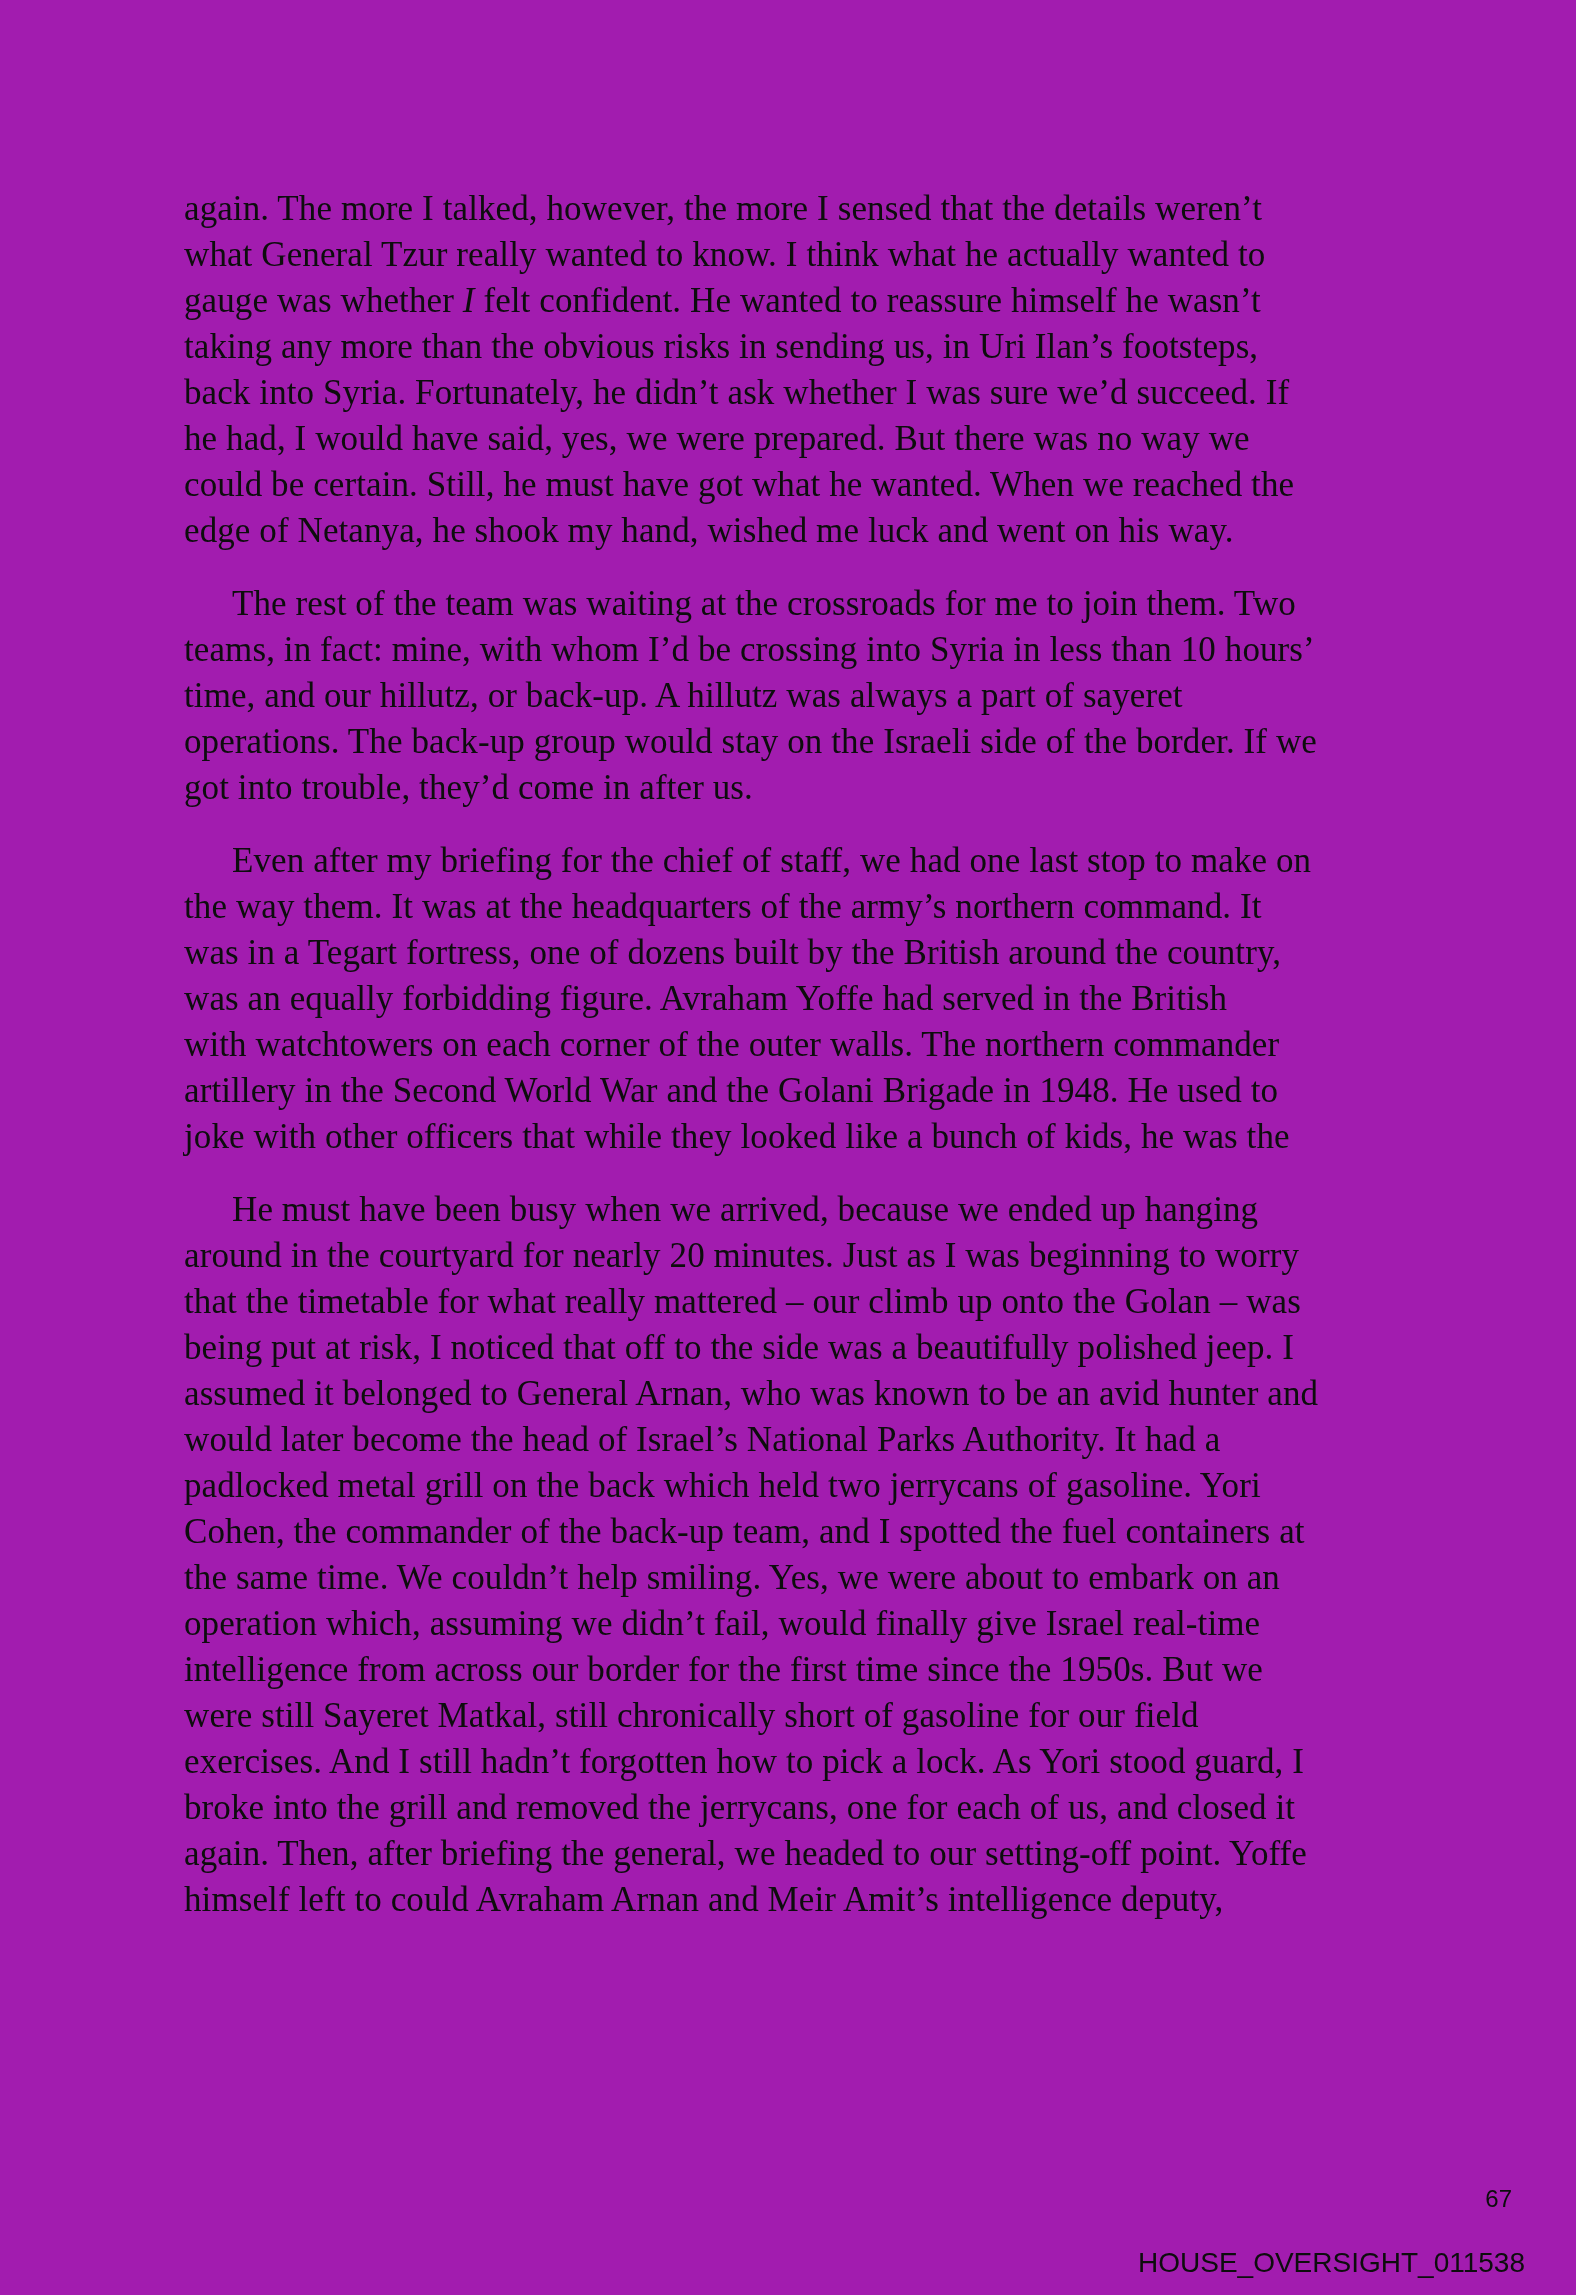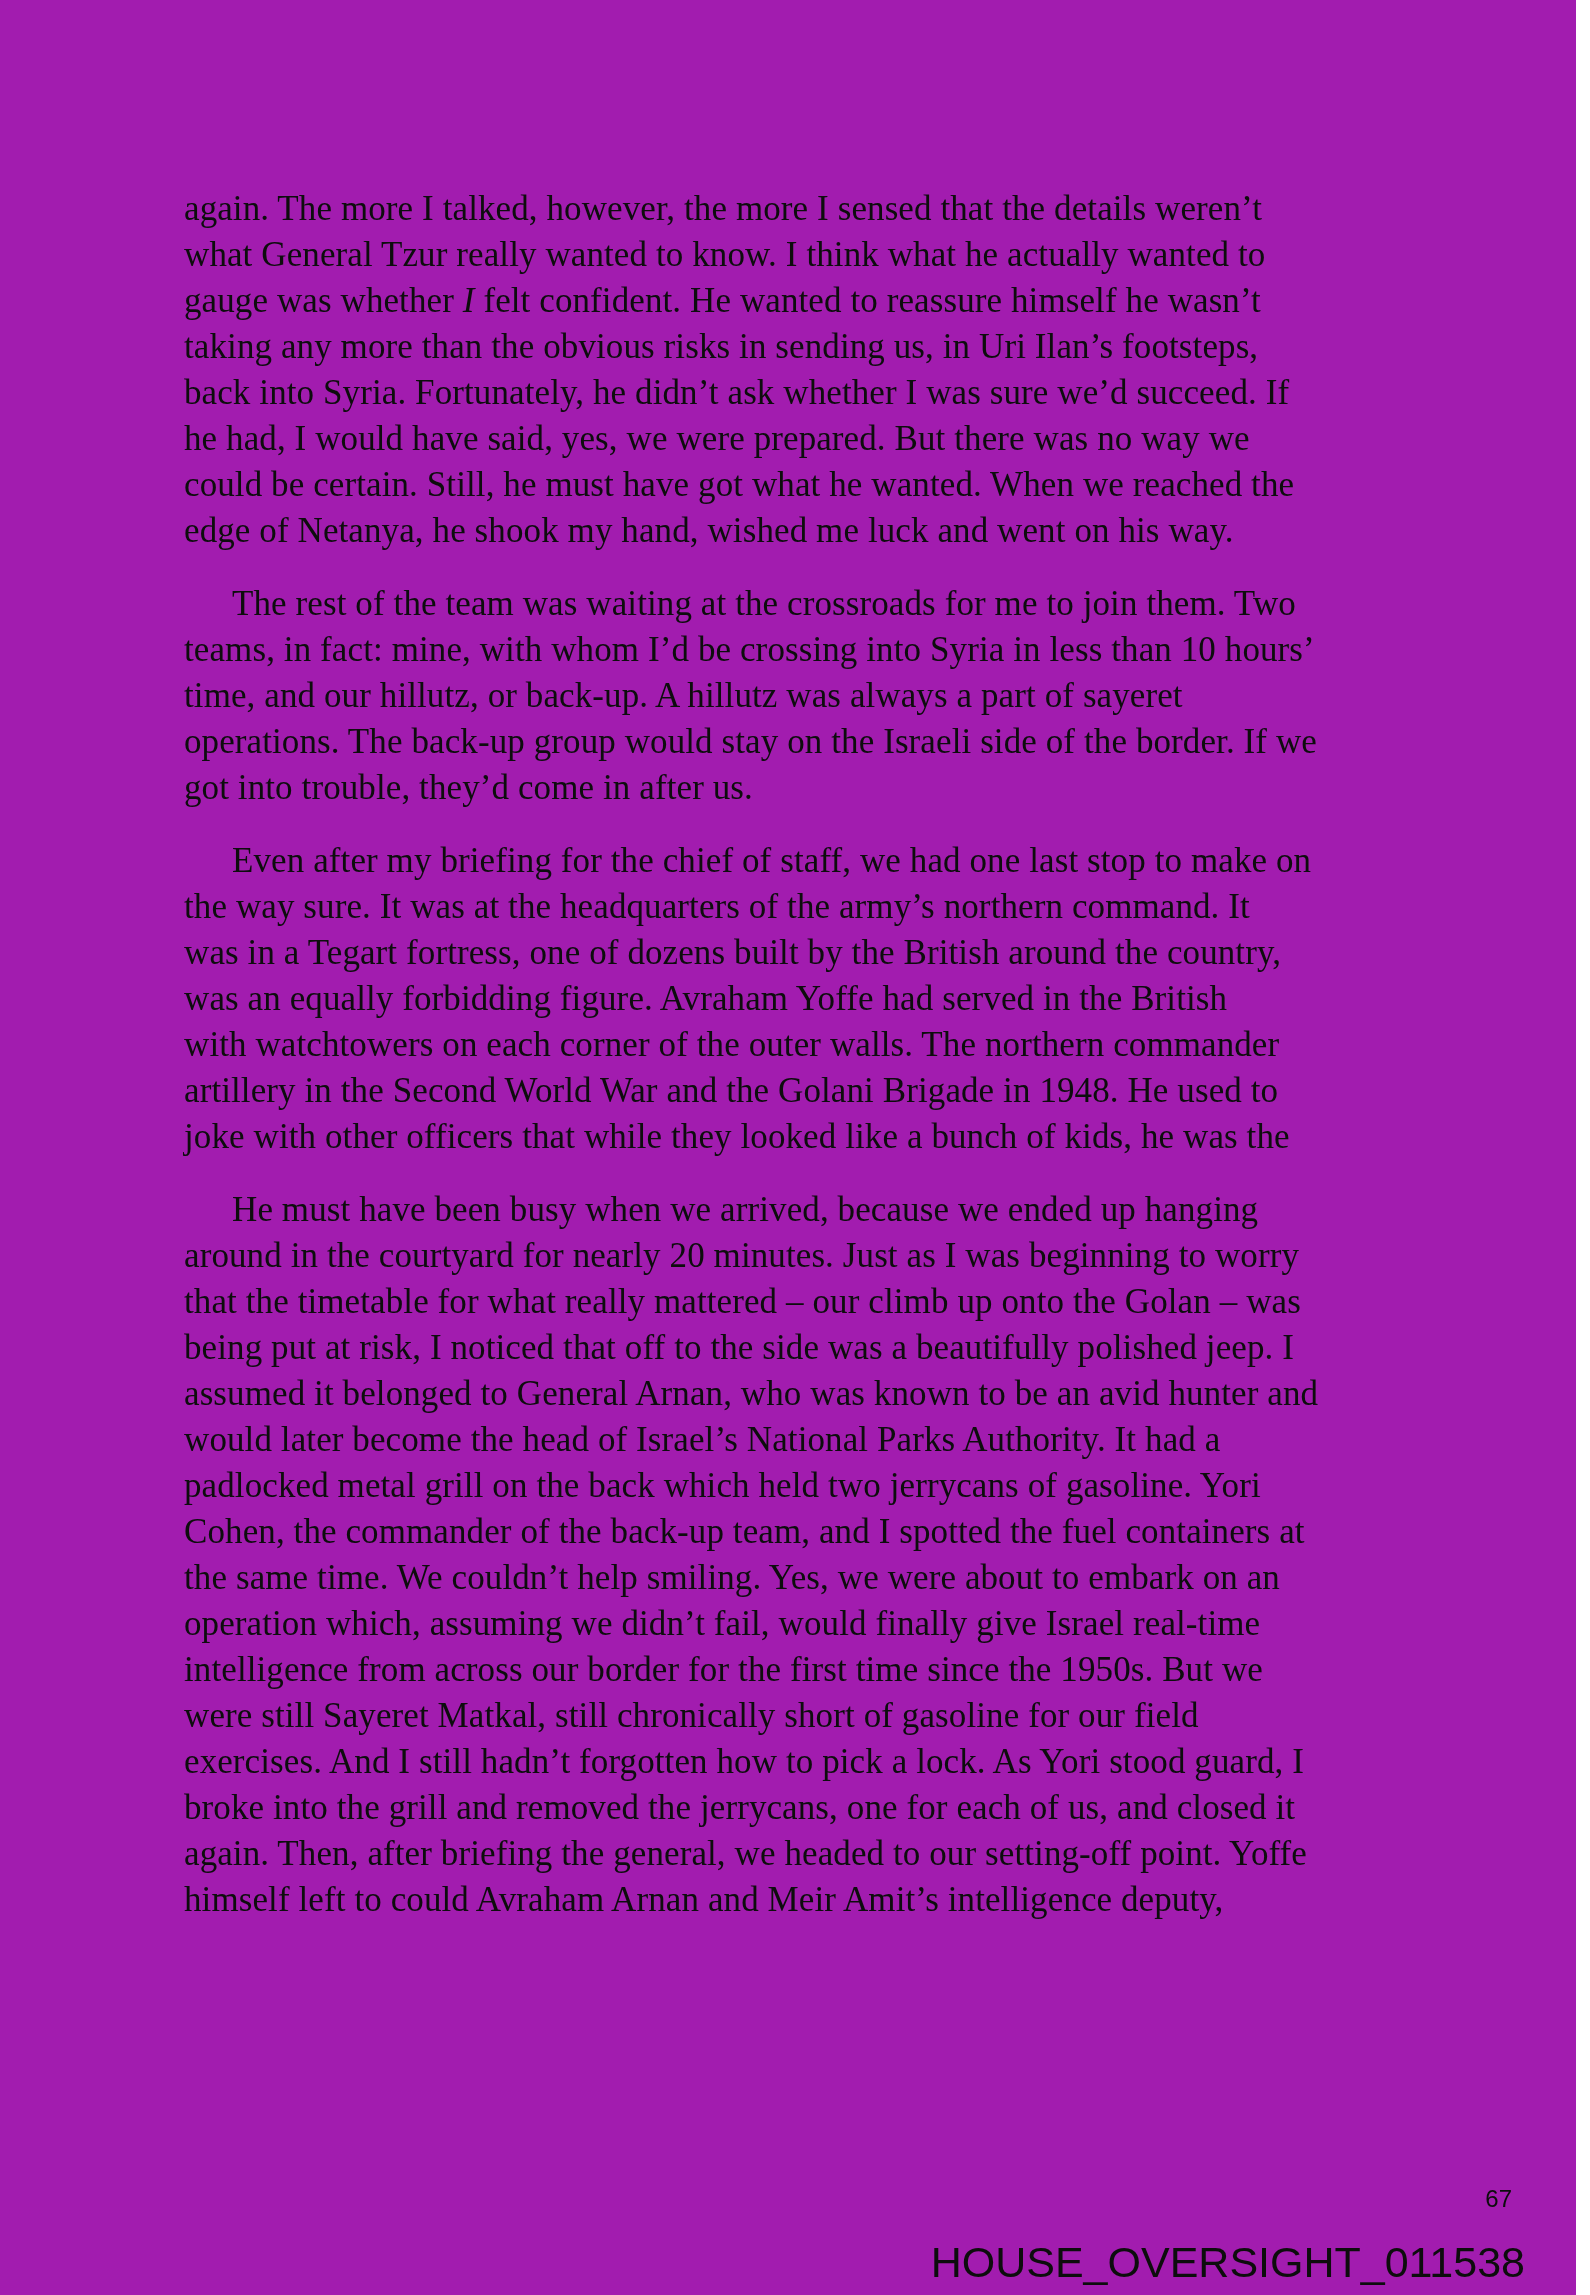--- a/index.html
+++ b/index.html
@@ -47,21 +47,21 @@
     font-family: "Liberation Sans", sans-serif;
     font-size: 24px;
     line-height: 39px;
     color: #0d0d0d;
   }
   .bates-stamp {
     position: absolute;
     top: 2244px;
     right: 51px;
     font-family: "Liberation Sans", sans-serif;
-    font-size: 43px;
+    font-size: 28px;
     line-height: 37px;
     color: #0d0d0d;
   }
 </style>
 </head>
 <body>
 
 <div class="page">
 
   <main class="text-block">
@@ -80,21 +80,21 @@
     <p class="para indented">
       <span class="line" style="display:block">The rest of the team was waiting at the crossroads for me to join them. Two</span>
       <span class="line" style="display:block">teams, in fact: mine, with whom I’d be crossing into Syria in less than 10 hours’</span>
       <span class="line" style="display:block">time, and our hillutz, or back-up. A hillutz was always a part of sayeret</span>
       <span class="line" style="display:block">operations. The back-up group would stay on the Israeli side of the border. If we</span>
       <span class="line" style="display:block">got into trouble, they’d come in after us.</span>
     </p>
 
     <p class="para indented">
       <span class="line" style="display:block">Even after my briefing for the chief of staff, we had one last stop to make on</span>
-      <span class="line" style="display:block">the way sure. It was at the headquarters of the army’s northern command. It</span>
+      <span class="line" style="display:block">the way them. It was at the headquarters of the army’s northern command. It</span>
       <span class="line" style="display:block">was in a Tegart fortress, one of dozens built by the British around the country,</span>
       <span class="line" style="display:block">was an equally forbidding figure. Avraham Yoffe had served in the British</span>
       <span class="line" style="display:block">with watchtowers on each corner of the outer walls. The northern commander</span>
       <span class="line" style="display:block">artillery in the Second World War and the Golani Brigade in 1948. He used to</span>
       <span class="line" style="display:block">joke with other officers that while they looked like a bunch of kids, he was the</span>
     </p>
 
     <p class="para indented">
       <span class="line" style="display:block">He must have been busy when we arrived, because we ended up hanging</span>
       <span class="line" style="display:block">around in the courtyard for nearly 20 minutes. Just as I was beginning to worry</span>

